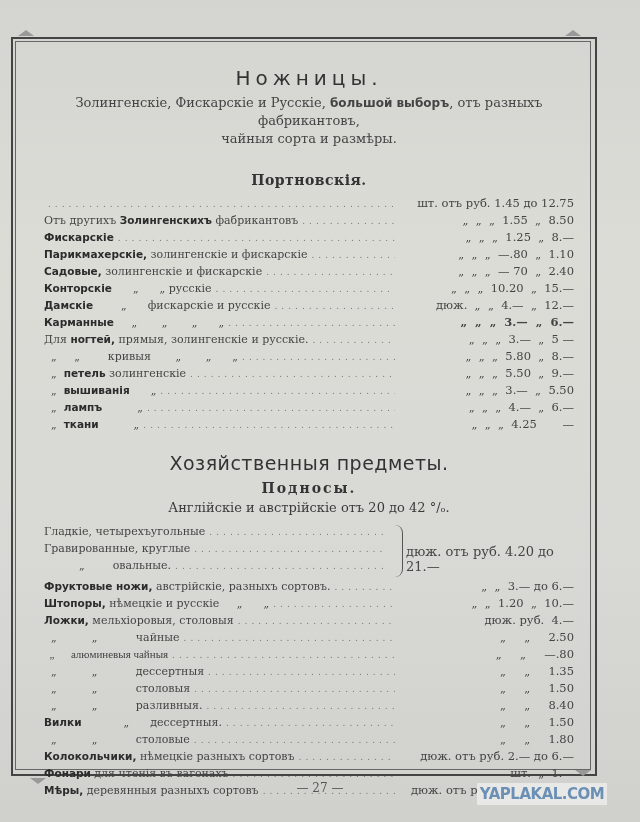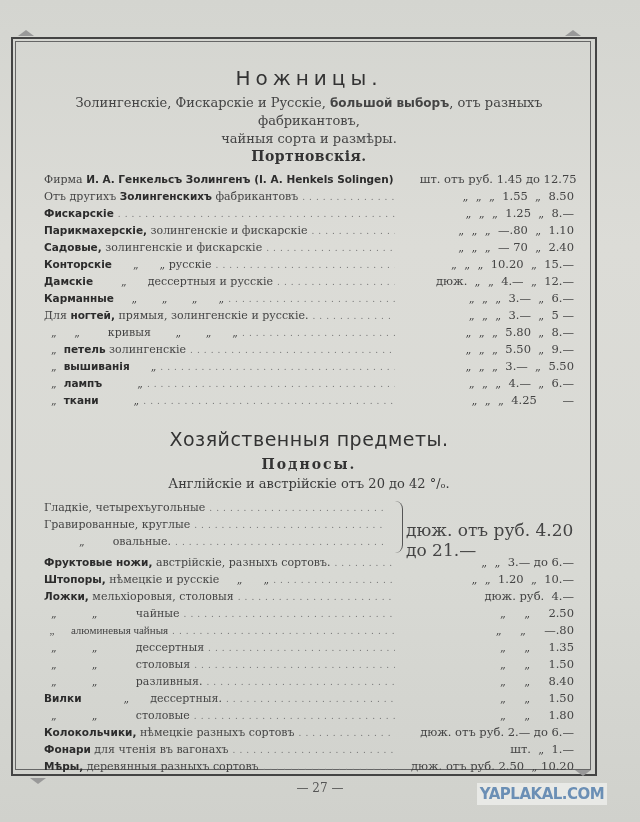--- a/index.html
+++ b/index.html
@@ -29,35 +29,35 @@
   .c-bl { left:30px; top:778px; border-left:8px solid transparent; border-right:8px solid transparent; border-top:6px solid #999; }
   .c-br { left:575px; top:770px; border-left:8px solid transparent; border-right:8px solid transparent; border-top:6px solid #999; }
 
   .content { position:absolute; left:44px; top:60px; width:530px; }
   h1 {
     font-family:"DejaVu Sans", sans-serif; font-weight:normal;
     font-size:20px; letter-spacing:5px; text-align:center; margin:6px 0 4px 0; color:#333;
   }
   .subtitle { text-align:center; font-size:13px; line-height:18px; color:#444; }
   .subtitle b { font-family:"DejaVu Sans", sans-serif; font-size:12px; }
-  h2 { text-align:center; font-size:14px; font-weight:bold; margin:0 0 8px 0; color:#333; letter-spacing:0.5px; }
+  h2 { text-align:center; font-size:14px; font-weight:bold; margin:24px 0 8px 0; color:#333; letter-spacing:0.5px; }
   h1.sec2 { letter-spacing:0.5px; font-size:19px; margin:18px 0 6px 0; }
   h2.sec2 { letter-spacing:2px; margin:6px 0 4px 0; }
   .note { text-align:center; font-size:13px; margin-bottom:10px; }
 
   .row { display:flex; align-items:baseline; height:17px; font-size:11px; white-space:nowrap; }
   .name { flex:0 0 auto; color:#444; }
   .name b { font-family:"DejaVu Sans", sans-serif; font-size:10.5px; color:#2c2c2c; }
   .dots { flex:1 1 auto; overflow:hidden; color:#777; letter-spacing:4px; margin:0 4px; font-size:9px; }
   .price { flex:0 0 auto; text-align:right; min-width:175px; color:#444; font-size:11.5px; }
 
   .tray { position:relative; height:54px; }
   .tray .row { width:345px; }
   .brace { position:absolute; left:348px; top:0; height:52px; width:10px; border-right:1px solid #555; border-radius:0 8px 8px 0; }
-  .tray-price { position:absolute; left:362px; top:19px; font-size:17px; color:#444; }
+  .tray-price { position:absolute; left:362px; top:19px; font-size:13px; color:#444; }
 
   .pagenum { position:absolute; left:0; width:640px; top:781px; text-align:center; font-size:12px; color:#555; }
   .watermark {
     position:absolute; left:477px; top:783px; width:130px; height:22px;
     background:#e8e9e6; color:#6b8fb5; font-family:"DejaVu Sans", sans-serif; font-weight:bold;
     font-size:15px; text-align:center; line-height:22px; letter-spacing:-0.5px;
   }
 </style>
 </head>
 <body>
@@ -74,21 +74,20 @@
     <h1>Ножницы.</h1>
     <div class="subtitle">
       <span>Золингенскіе, Фискарскіе и Русскіе,</span>
       <b>большой выборъ</b><span>, отъ разныхъ фабрикантовъ,</span><br>
       <span>чайныя сорта и размѣры.</span>
     </div>
     <h2>Портновскія.</h2>
 
     <div id="list1">
         <div class="row">
-          <span class="name" style="white-space: pre;"><span>Фирма </span><b>И. А. Генкельсъ Золингенъ (I. A. Henkels Solingen)</b><span></span></span>
           <span class="dots">................................................................................</span>
           <span class="price" style="white-space: pre;">шт. отъ руб. 1.45 до 12.75</span>
         </div>
         <div class="row">
           <span class="name" style="white-space: pre;"><span>Отъ другихъ </span><b>Золингенскихъ</b><span> фабрикантовъ</span></span>
           <span class="dots">................................................................................</span>
           <span class="price" style="white-space: pre;">„  „  „  1.55  „  8.50</span>
         </div>
         <div class="row">
           <span class="name" style="white-space: pre;"><span></span><b>Фискарскіе</b><span></span></span>
@@ -104,28 +103,28 @@
           <span class="name" style="white-space: pre;"><span></span><b>Садовые,</b><span> золингенскіе и фискарскіе</span></span>
           <span class="dots">................................................................................</span>
           <span class="price" style="white-space: pre;">„  „  „  — 70  „  2.40</span>
         </div>
         <div class="row">
           <span class="name" style="white-space: pre;"><span></span><b>Конторскіе</b><span>      „      „ русскіе</span></span>
           <span class="dots">................................................................................</span>
           <span class="price" style="white-space: pre;">„  „  „  10.20  „  15.—</span>
         </div>
         <div class="row">
-          <span class="name" style="white-space: pre;"><span></span><b>Дамскіе</b><span>        „      дессертныя и русскіе</span></span>
+          <span class="name" style="white-space: pre;"><span></span><b>Дамскіе</b><span>        „      фискарскіе и русскіе</span></span>
           <span class="dots">................................................................................</span>
           <span class="price" style="white-space: pre;">дюж.  „  „  4.—  „  12.—</span>
         </div>
         <div class="row">
           <span class="name" style="white-space: pre;"><span></span><b>Карманные</b><span>     „       „       „      „</span></span>
           <span class="dots">................................................................................</span>
-          <span class="price" style="white-space: pre;">„  „  „  3.—  „  6.—</span>
+          <span class="price" style="white-space: pre; font-weight: bold;">„  „  „  3.—  „  6.—</span>
         </div>
         <div class="row">
           <span class="name" style="white-space: pre;"><span>Для </span><b>ногтей,</b><span> прямыя, золингенскіе и русскіе.</span></span>
           <span class="dots">................................................................................</span>
           <span class="price" style="white-space: pre;">„  „  „  3.—  „  5 —</span>
         </div>
         <div class="row">
           <span class="name" style="white-space: pre;"><span>  „     „        </span><b></b><span>кривыя       „       „      „</span></span>
           <span class="dots">................................................................................</span>
           <span class="price" style="white-space: pre;">„  „  „  5.80  „  8.—</span>

